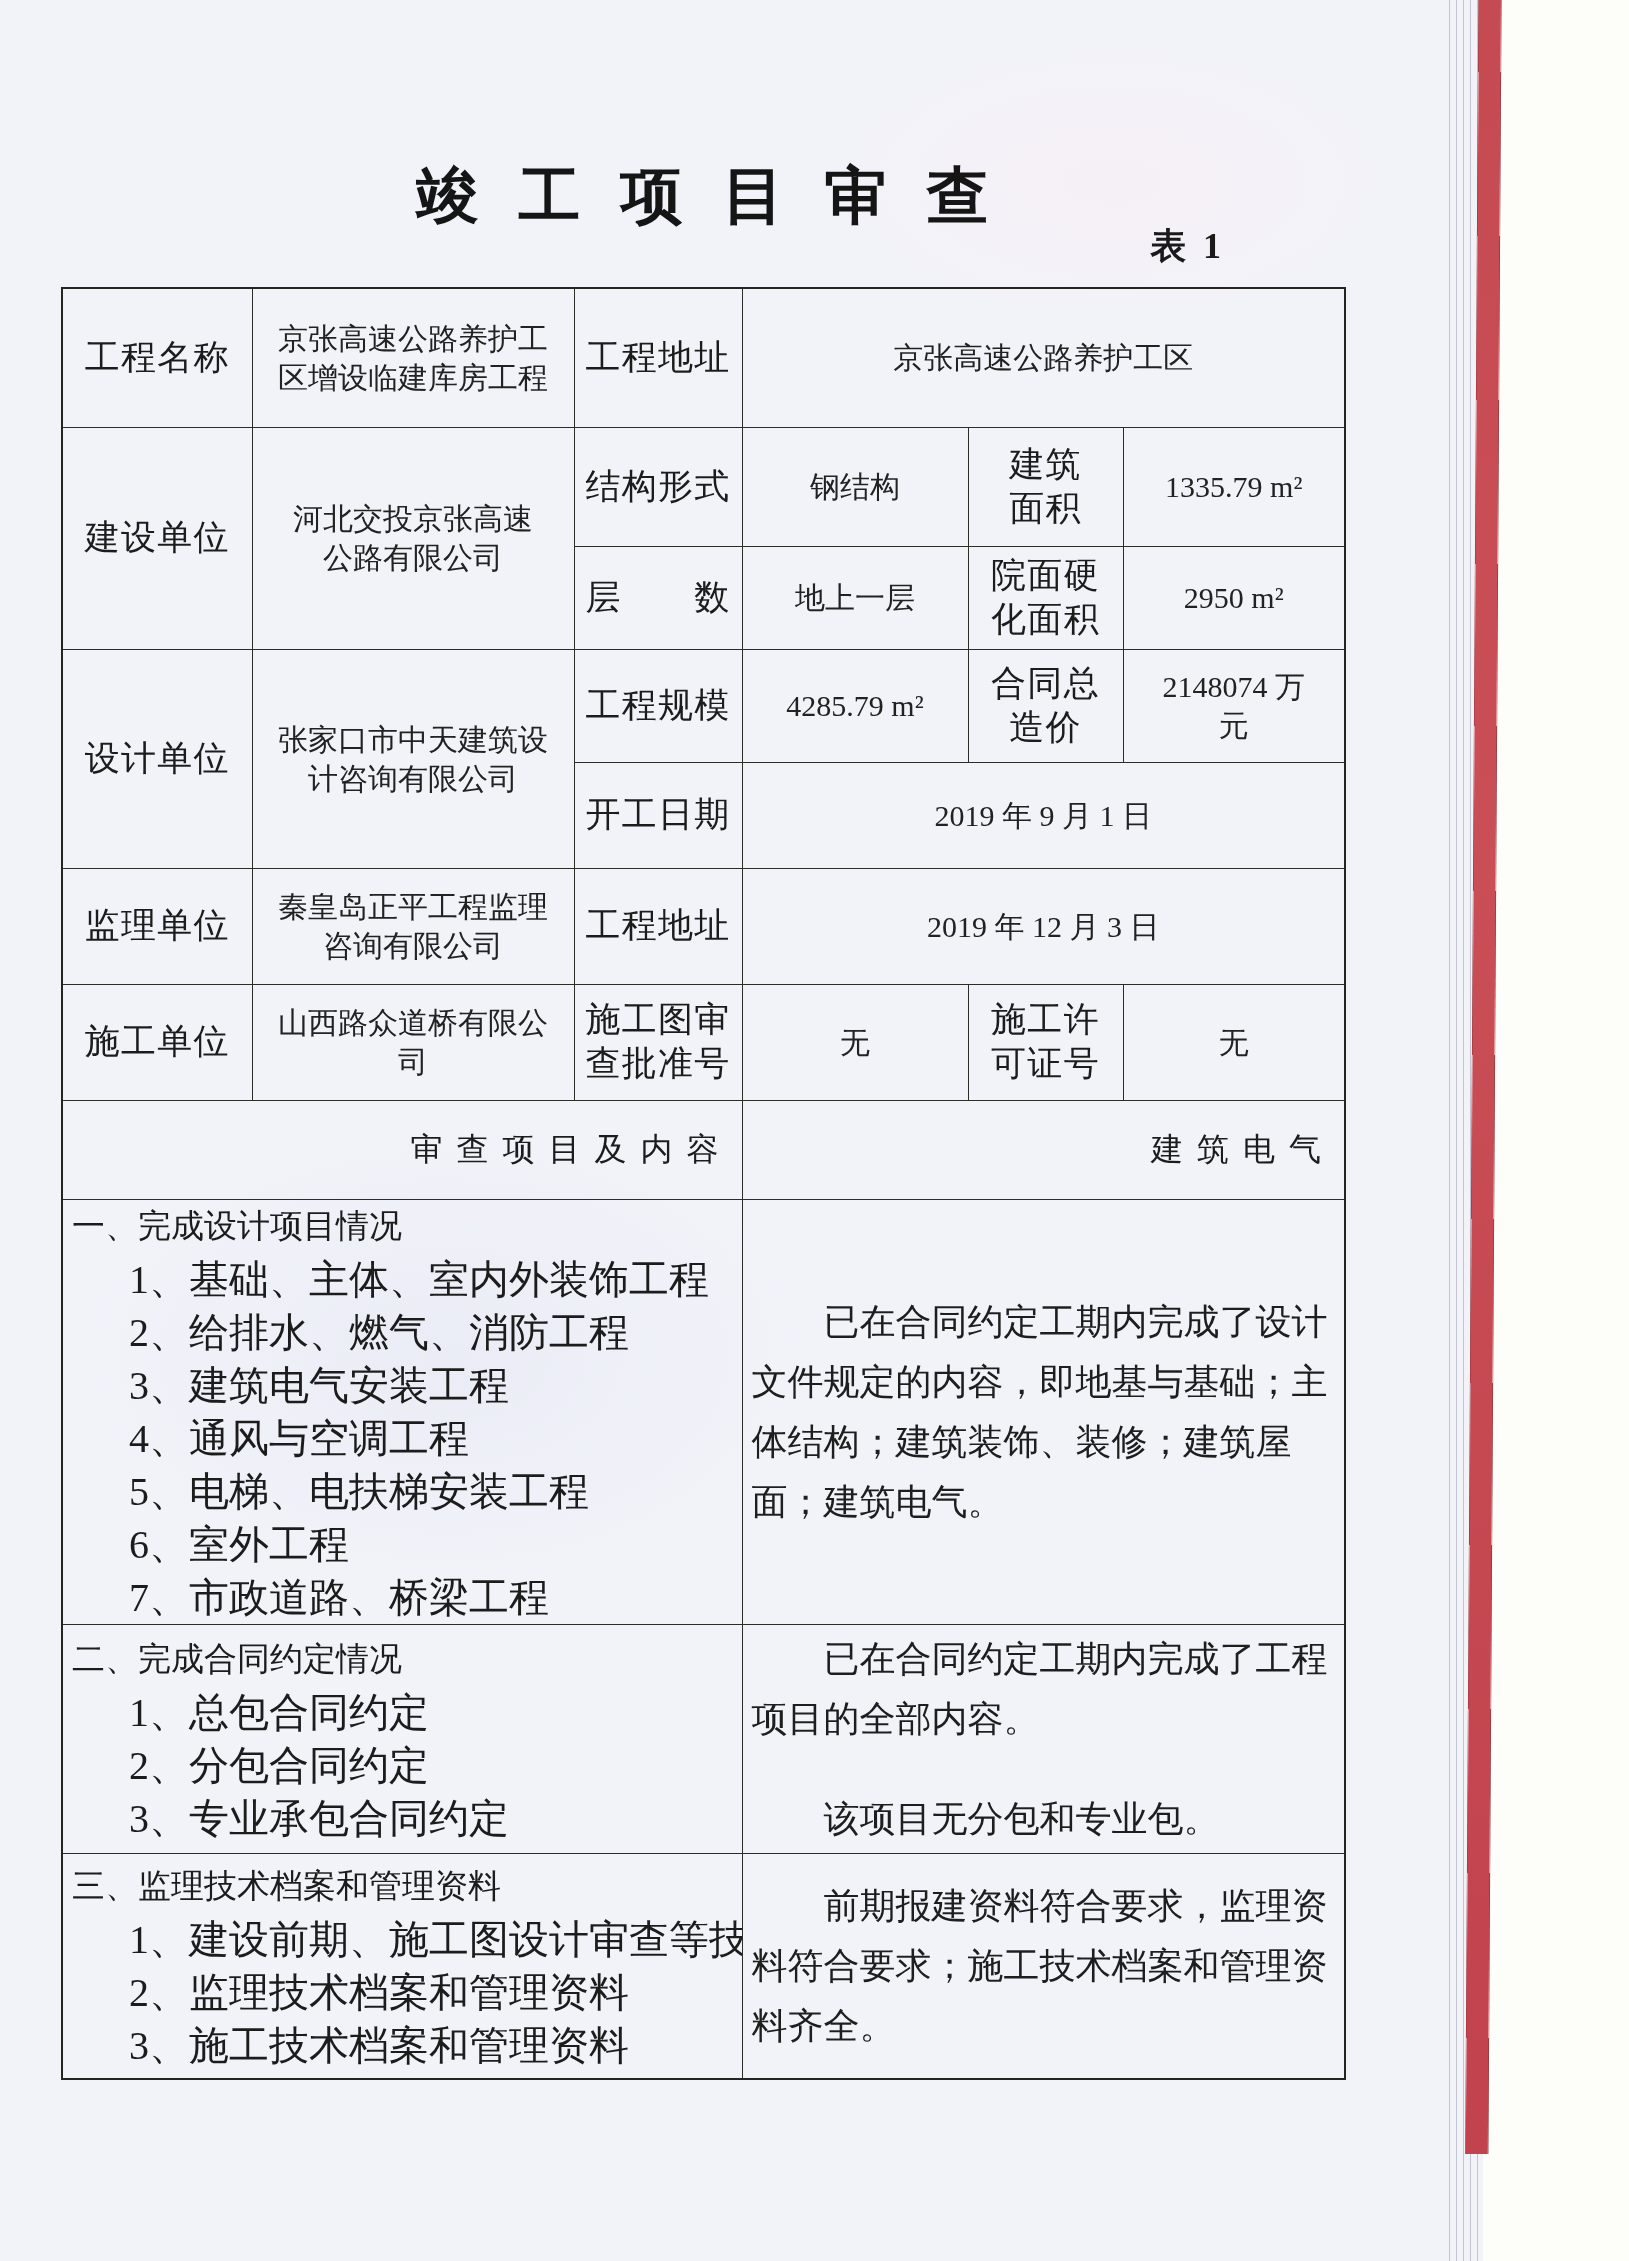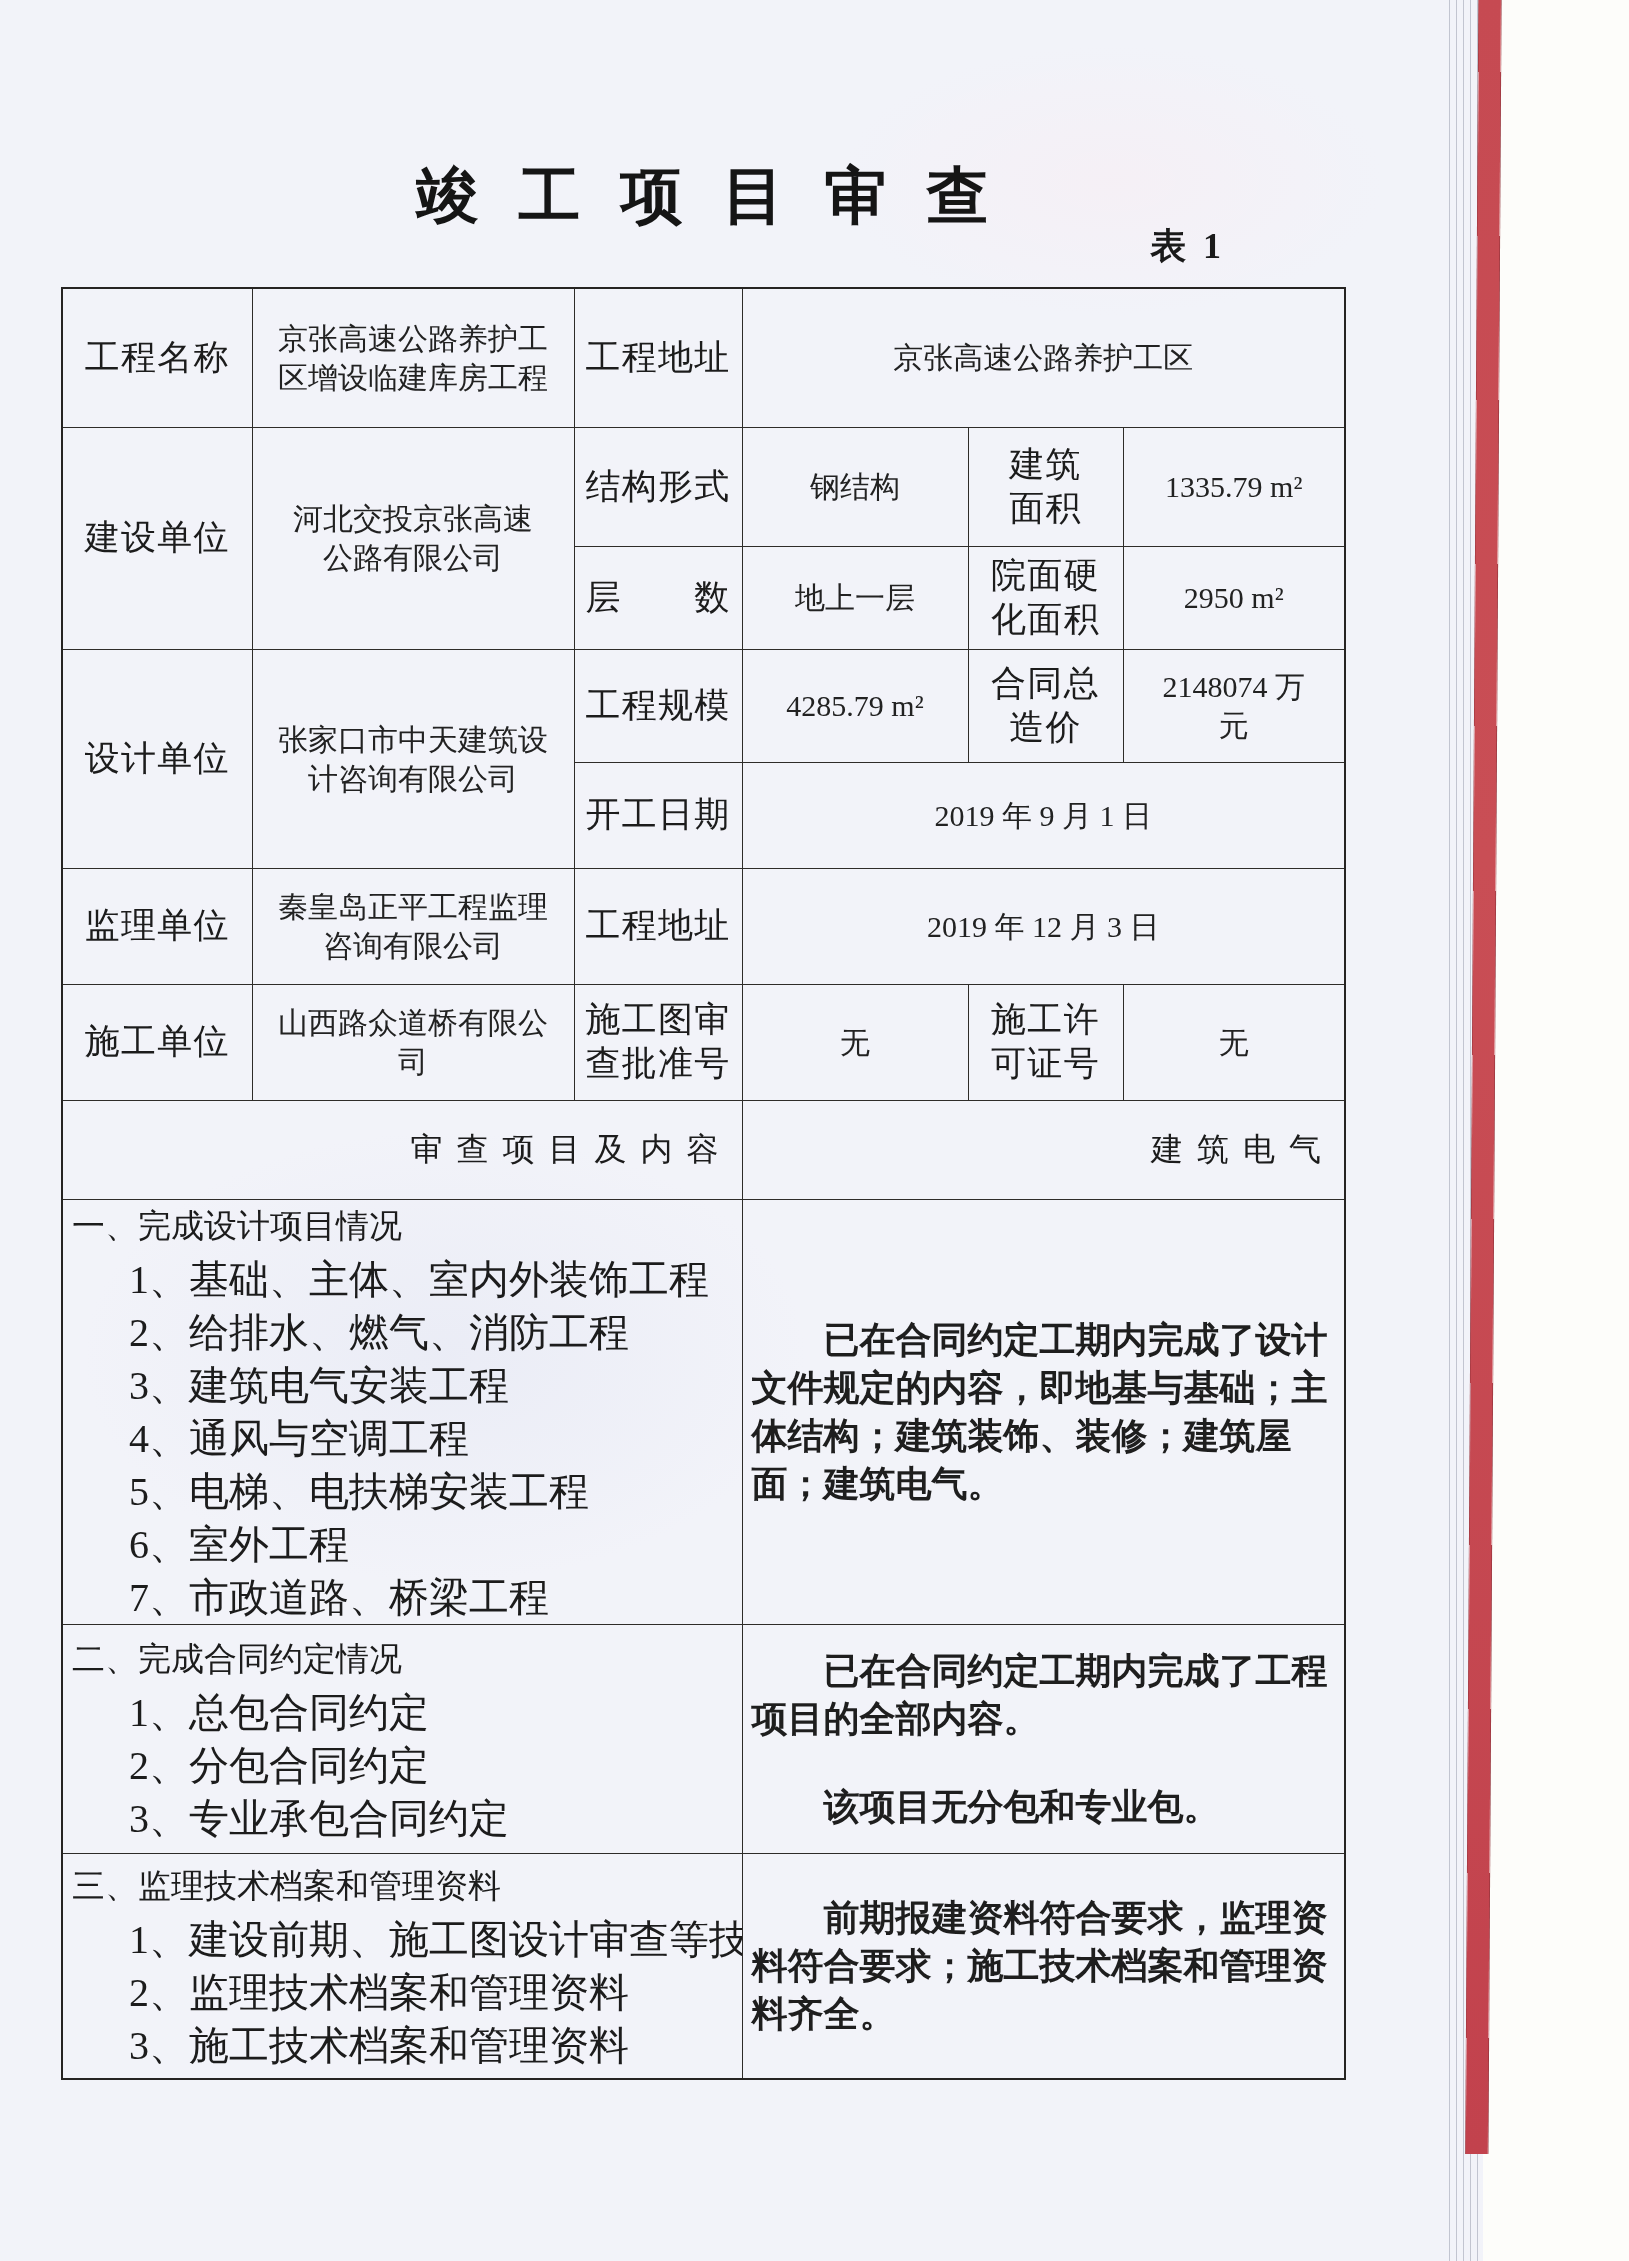--- a/index.html
+++ b/index.html
@@ -52,21 +52,21 @@
     overflow:hidden;
   }
   table.main{border:2.6px solid #262422;}
   .lbl{ text-align:center;font-size:35px;letter-spacing:1.3px;white-space:pre-line;line-height:1.25;}
   .val{ text-align:center;font-size:30px;white-space:pre-line;line-height:1.3;color:#222;}
   .hdr{ text-align:right;font-size:32px;letter-spacing:14px;text-indent:14px;white-space:nowrap;}
   .sec-cell{ vertical-align:top;padding:13px 6.4px 6.4px 11.6px;}
   .sec-heading{ font-size:33px;line-height:53px;white-space:nowrap;}
   .sec-item{ font-size:40px;line-height:53px;padding-left:57px;white-space:nowrap;}
   .status-cell{ vertical-align:middle;padding:6.4px 24.5px;}
-  .status-par{ font-size:36px;line-height:48px;text-indent:2em;margin:0 0 0 0;text-align:left;color:#1e1e1e;font-weight:bold;}
+  .status-par{ font-size:36px;line-height:60px;text-indent:2em;margin:0 0 0 0;text-align:left;color:#1e1e1e;}
   .status-par + .status-par{ margin-top:40px;}
 </style>
 </head>
 <body>
 
 <div class="page">
 
   <div class="doc-title">竣工项目审查</div>
   <div class="table-label">表 1</div>
 

